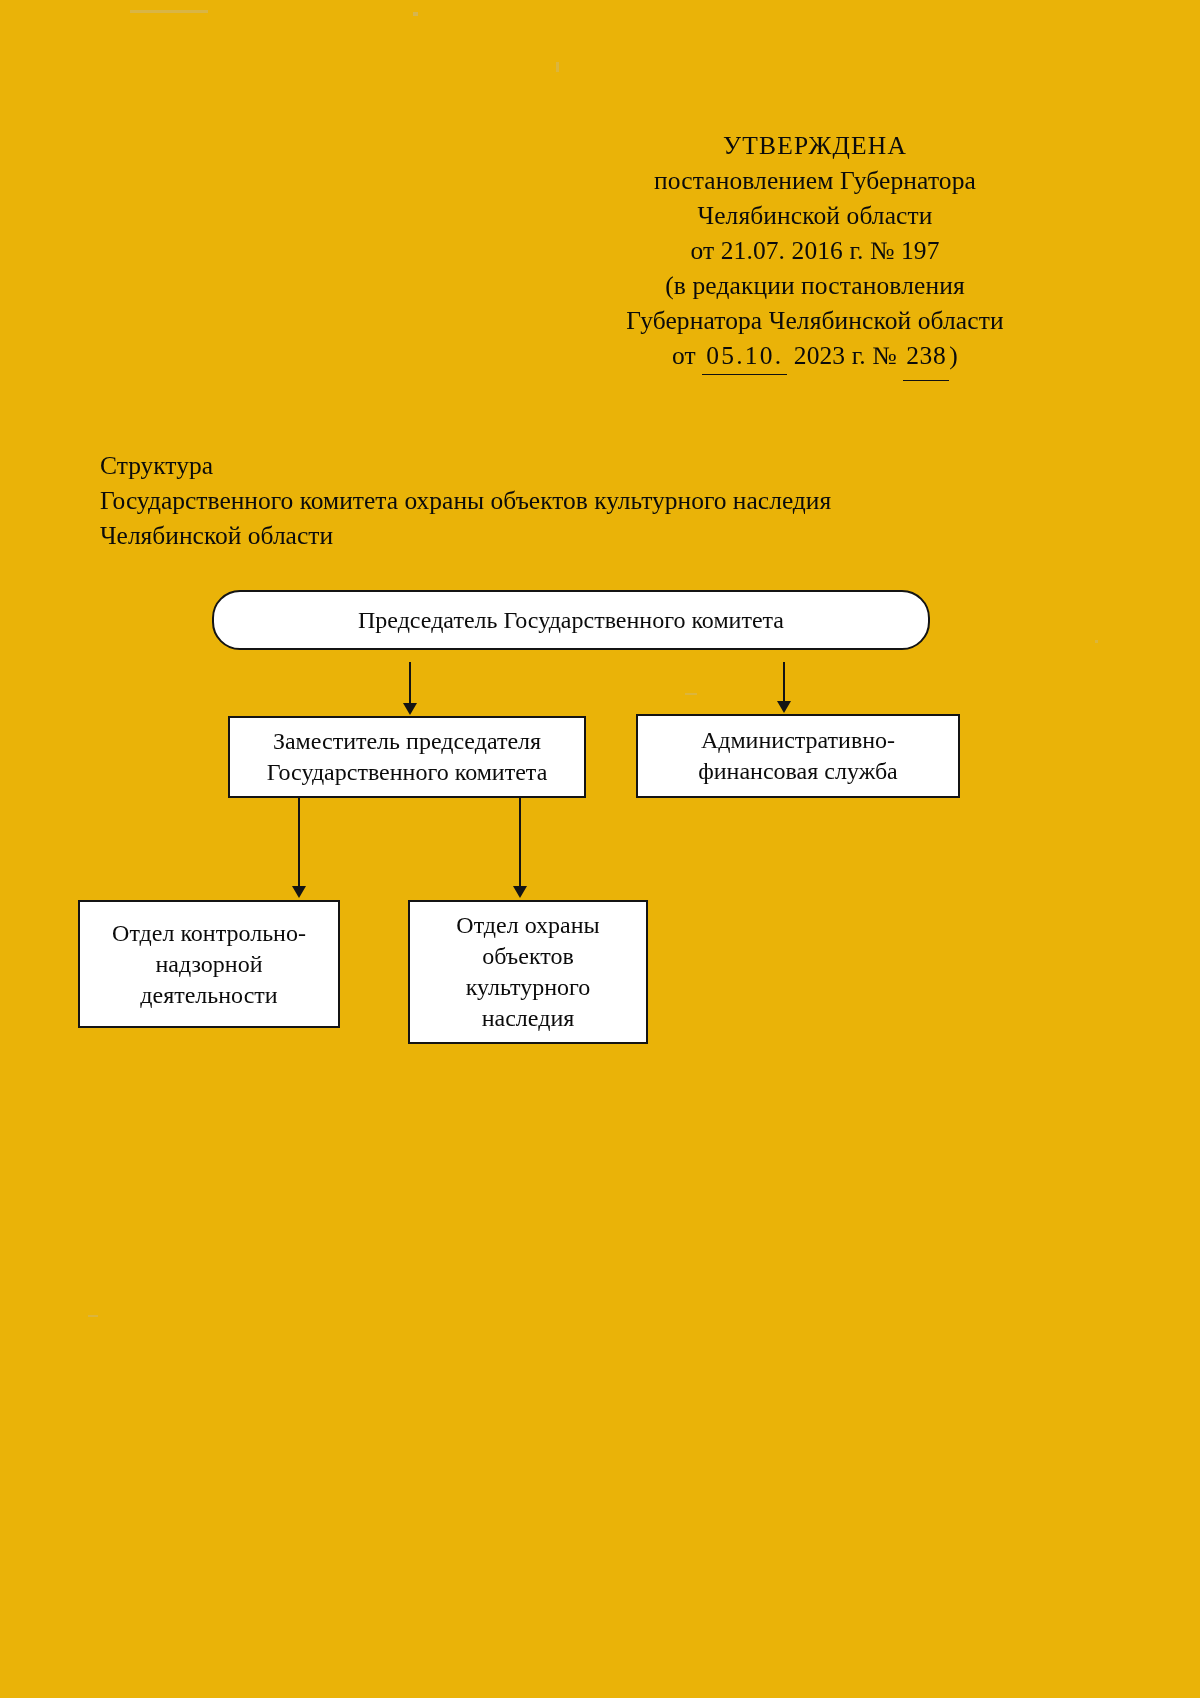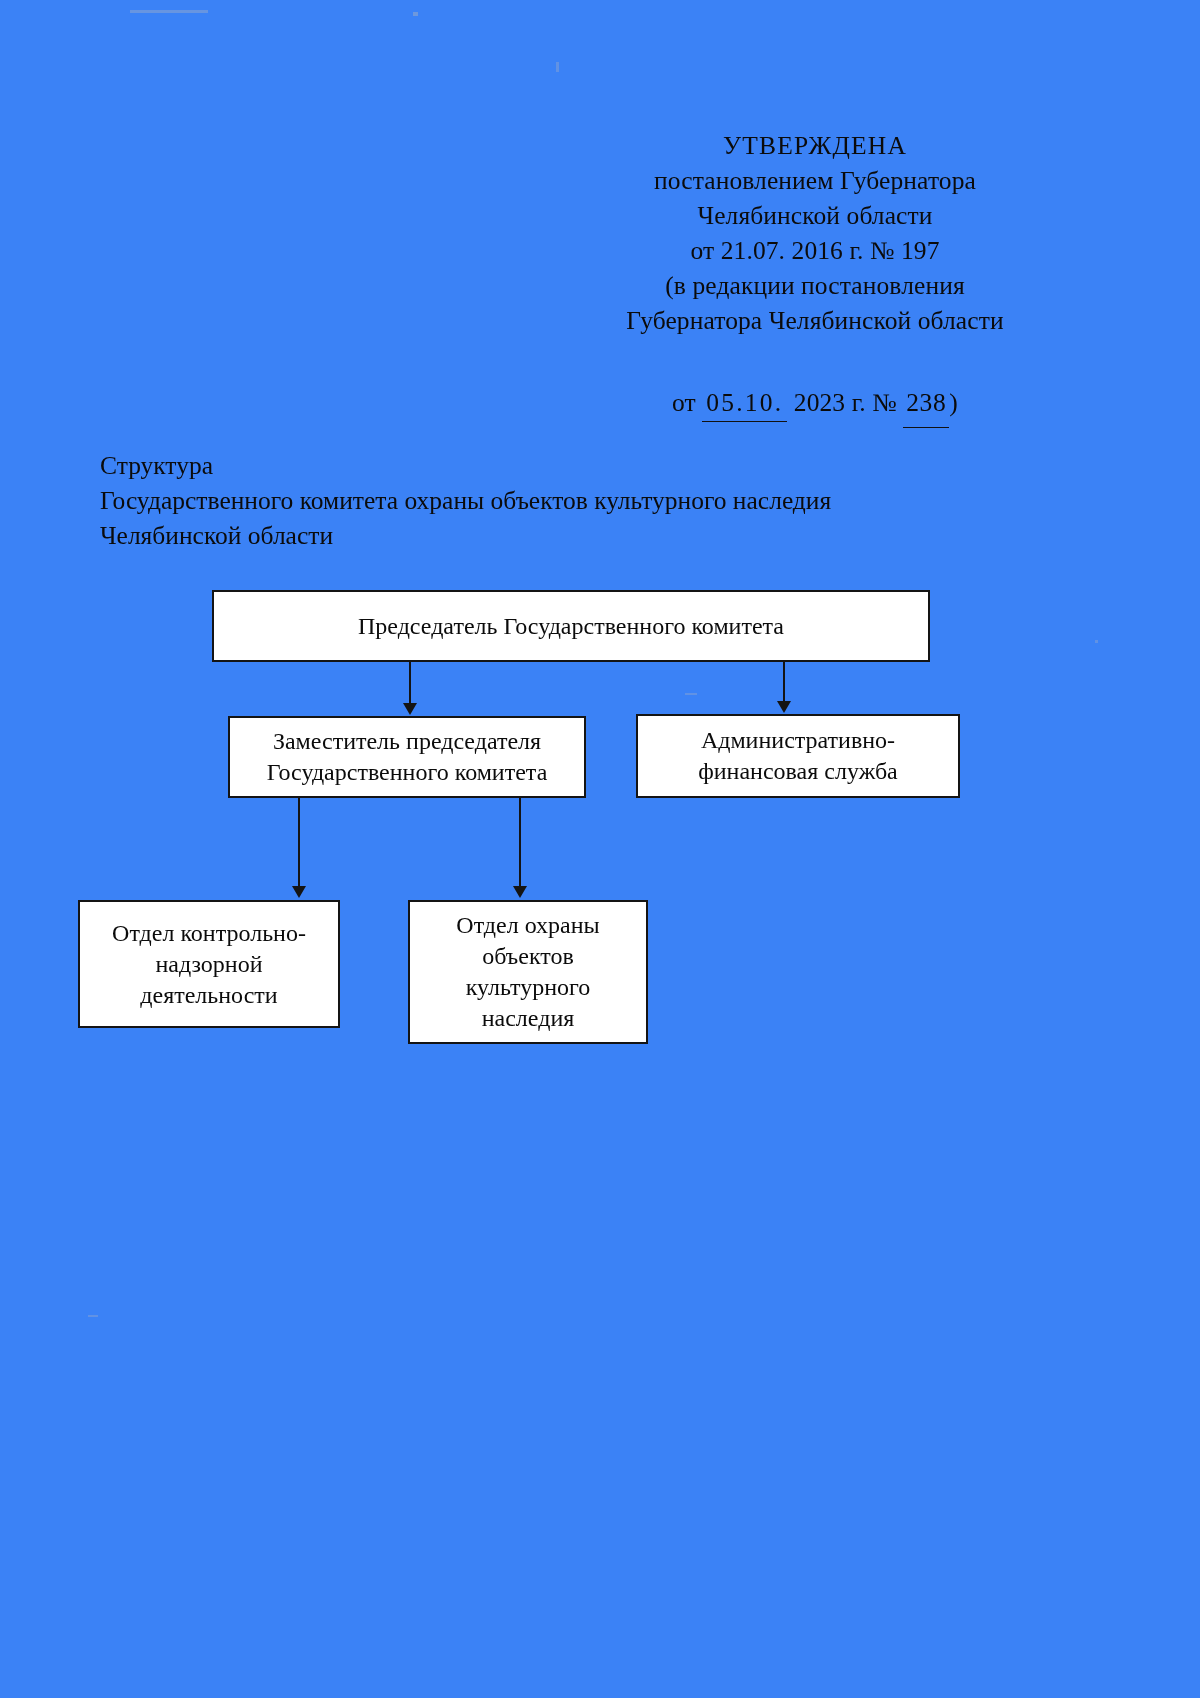--- a/index.html
+++ b/index.html
@@ -13,21 +13,21 @@
     height: 1698px;
     position: relative;
     overflow: hidden;
     font-family: "Liberation Serif", "DejaVu Serif", serif;
     color: #0b0b0b;
   }
 
   .page {
     position: absolute;
     inset: 0;
-    background: #3b82f6;
+    background: #eab308;
   }
 
   
   .speck {
     position: absolute;
     background: #b9b9b9;
     opacity: .55;
   }
   .speck.s1 { left: 130px;  top: 10px;  width: 78px;  height: 3px; opacity:.35; }
   .speck.s2 { left: 413px;  top: 12px;  width: 5px;   height: 4px; opacity:.4; }
@@ -47,21 +47,20 @@
     line-height: 35px;
     letter-spacing: .1px;
   }
   .approval .ln { white-space: nowrap; }
   .approval .caps { letter-spacing: 1.2px; }
   .uline {
     display: inline-block;
     border-bottom: 1.6px solid #111;
     padding: 0 4px 1px 4px;
     letter-spacing: 2.2px;
-    margin-top: 47px;
   }
   .uline.num { letter-spacing: .6px; padding: 0 3px 7px 3px; }
 
   
   .doc-title {
     position: absolute;
     left: 100px;
     top: 448px;
     width: 1000px;
     font-size: 25.5px;
@@ -86,21 +85,21 @@
     align-items: center;
     justify-content: center;
     text-align: center;
     font-size: 24px;
     line-height: 31px;
     padding: 4px 10px;
   }
   .node .txt { display: block; }
 
   
-  #node-chairman   { left: 212px; top: 590px;  width: 718px; height: 72px; }
+  #node-chairman   { left: 212px; top: 590px;  width: 718px; height: 60px; border-radius: 28px; }
   #node-deputy     { left: 228px; top: 716px;  width: 358px; height: 82px; }
   #node-admin-fin  { left: 636px; top: 714px;  width: 324px; height: 84px; text-align: center; }
   #node-control    { left: 78px;  top: 900px;  width: 262px; height: 128px; text-align: center; }
   #node-heritage   { left: 408px; top: 900px;  width: 240px; height: 144px; }
 
   
   .conn {
     position: absolute;
     background: #141414;
   }

